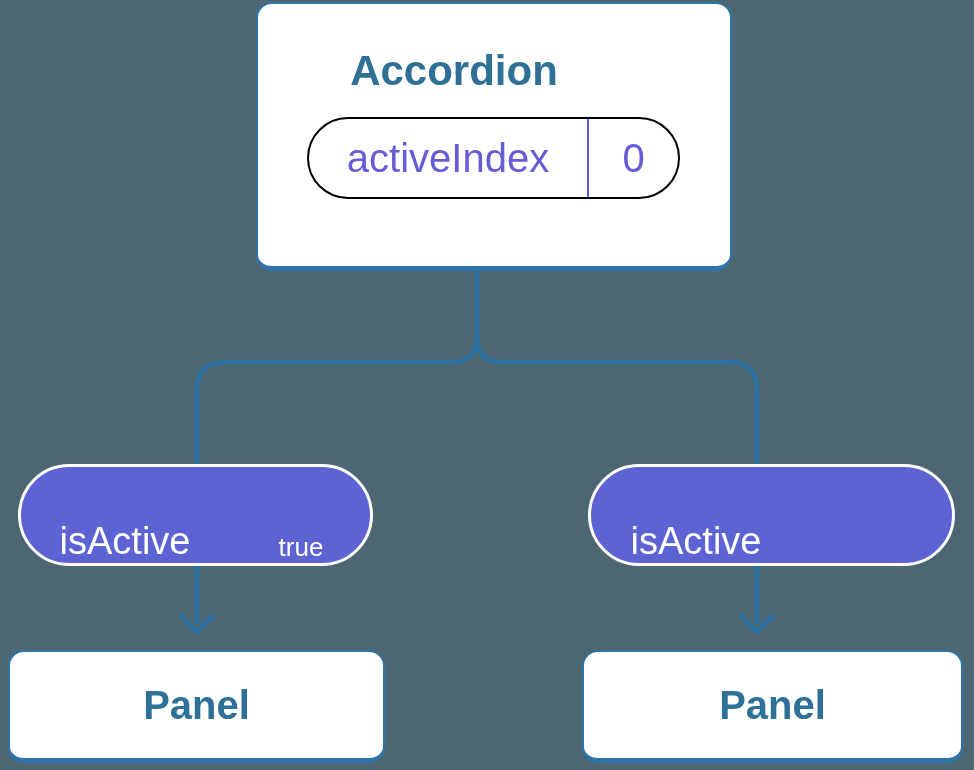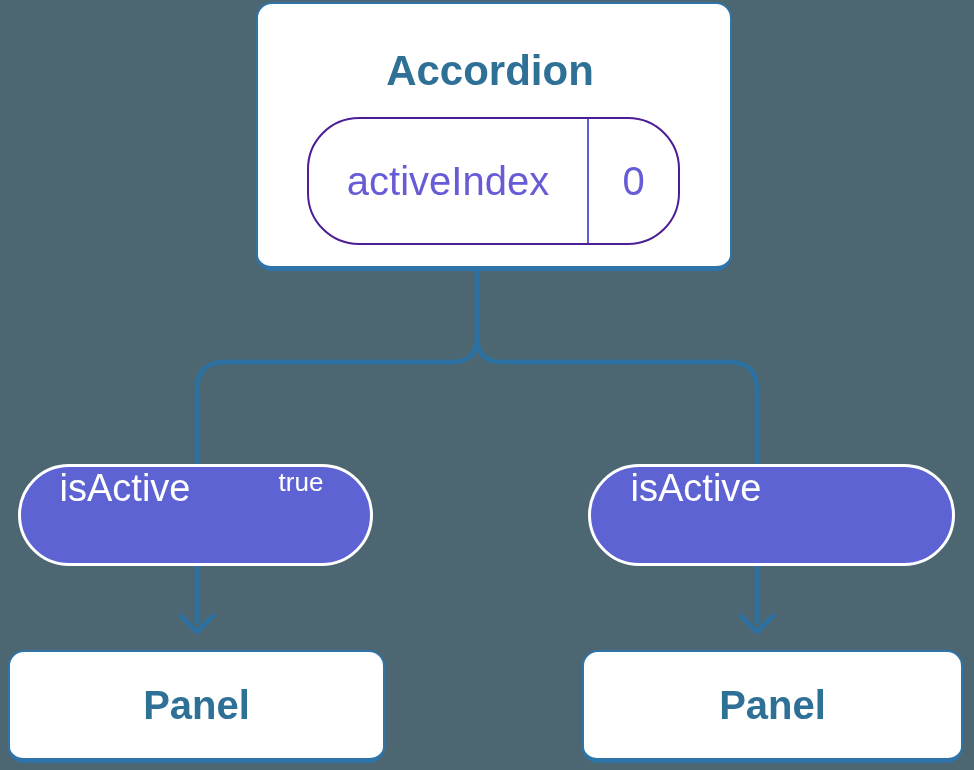--- a/index.html
+++ b/index.html
@@ -40,31 +40,30 @@
     position: absolute;
     left: 256px;
     top: 44px;
     width: 396px;
     text-align: center;
     font-size: 42px;
     line-height: 54px;
     font-weight: 600;
     color: #2F7096;
     z-index: 3;
-    padding-left: 36px;
   }
   
   .state-pill {
     position: absolute;
     left: 307px;
     top: 117px;
     width: 373px;
-    height: 128px;
+    height: 82px;
     box-sizing: border-box;
-    border: 2px solid #4c1d95;
+    border: 2px solid #000000;
     border-radius: 52px;
     background: #ffffff;
     display: flex;
     align-items: stretch;
     z-index: 3;
   }
   .state-pill .pill-name {
     width: 278px;
     display: flex;
     align-items: center;
@@ -87,21 +86,21 @@
   
   .prop-pill {
     position: absolute;
     top: 464px;
     height: 102px;
     box-sizing: border-box;
     background: #5D63D3;
     border: 3px solid #ffffff;
     border-radius: 51px;
     display: flex;
-    align-items: flex-start;
+    align-items: flex-end;
     z-index: 2;
   }
   .prop-pill.left { left: 18px;  width: 355px; }
   .prop-pill.right{ left: 588px; width: 367px; }
   .prop-pill .pill-name {
     display: flex;
     align-items: center;
     justify-content: center;
     font-size: 38px;
     color: #ffffff;

